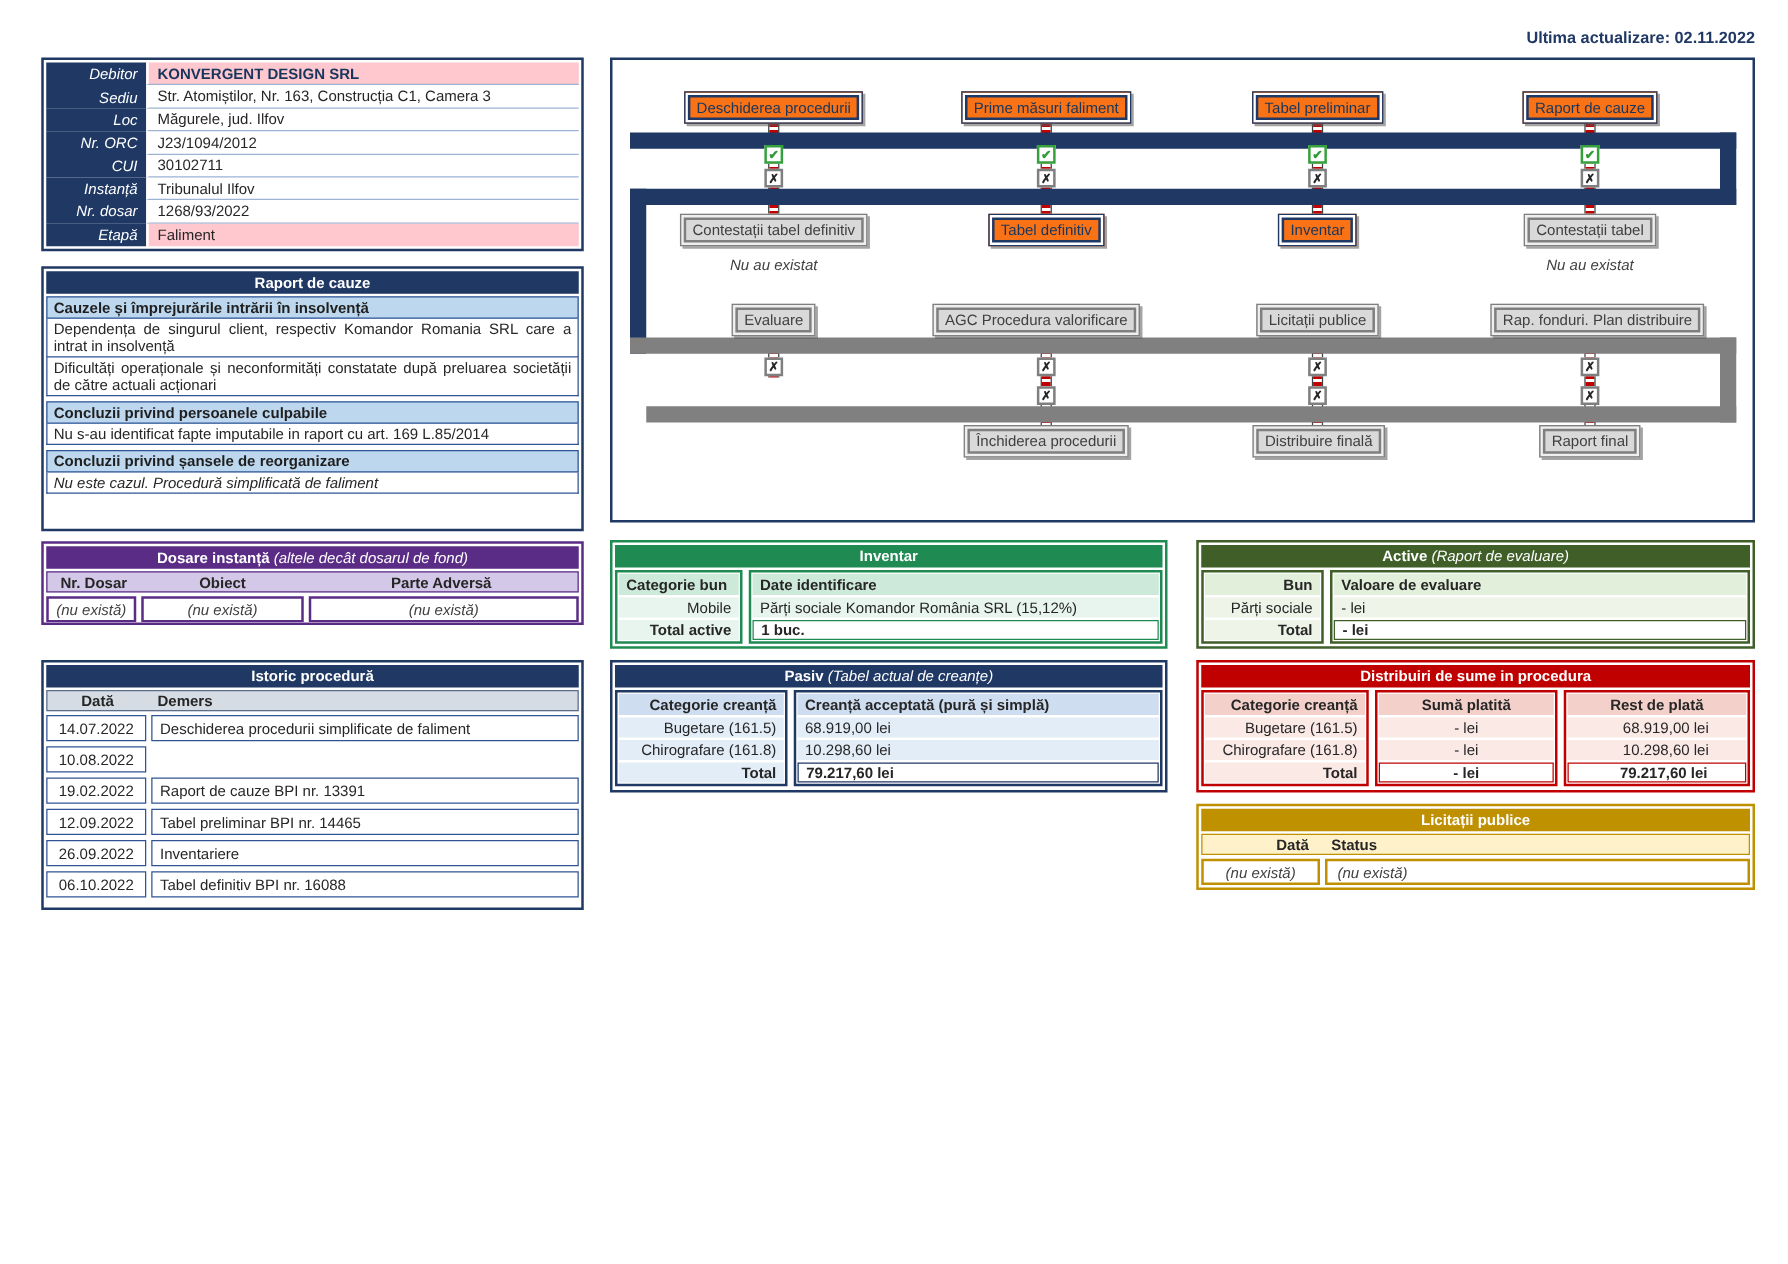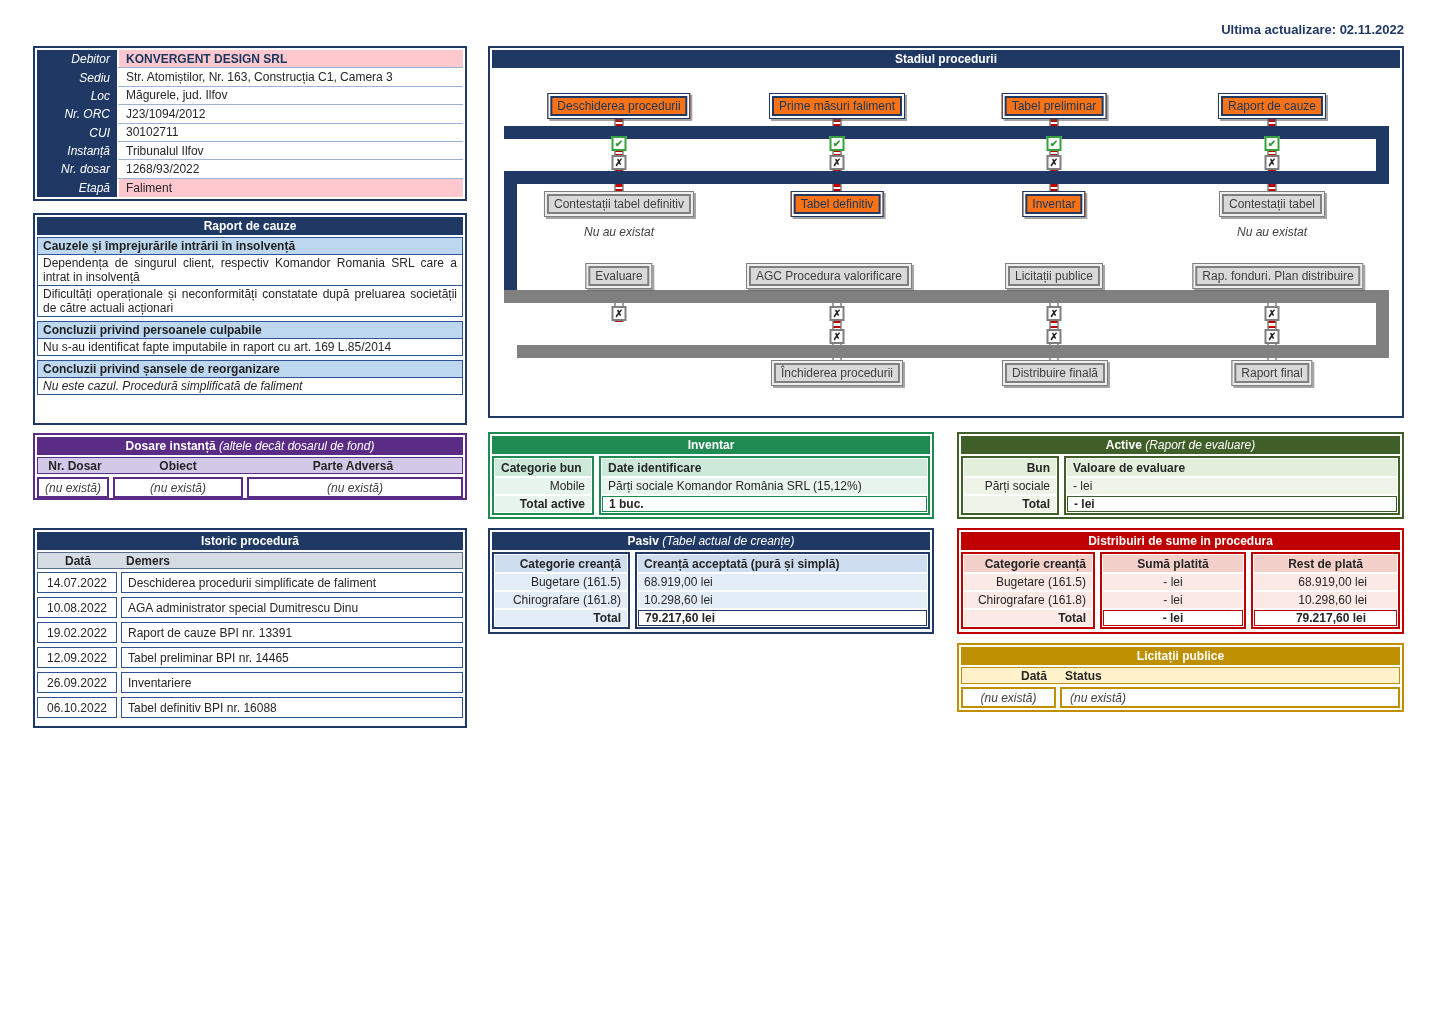--- a/index.html
+++ b/index.html
@@ -202,21 +202,20 @@
       <span class="hd">Dată</span>
       <span class="ha">Demers</span>
     </div>
     <div class="ist-rows">
       <div class="irow">
         <div class="icell date">14.07.2022</div>
         <div class="icell act">Deschiderea procedurii simplificate de faliment</div>
       </div>
       <div class="irow">
         <div class="icell date">10.08.2022</div>
-        <div class="icell act">AGA administrator special Dumitrescu Dinu</div>
       </div>
       <div class="irow">
         <div class="icell date">19.02.2022</div>
         <div class="icell act">Raport de cauze BPI nr. 13391</div>
       </div>
       <div class="irow">
         <div class="icell date">12.09.2022</div>
         <div class="icell act">Tabel preliminar BPI nr. 14465</div>
       </div>
       <div class="irow">
@@ -224,21 +223,20 @@
         <div class="icell act">Inventariere</div>
       </div>
       <div class="irow">
         <div class="icell date">06.10.2022</div>
         <div class="icell act">Tabel definitiv BPI nr. 16088</div>
       </div>
     </div>
   </section>
 
   <section class="panel p-stadiu">
-    <div class="ptitle t-navy">Stadiul procedurii</div>
     <div class="flow">
 
       <div class="stripe" style="left:127px; top:49px; height:72px;"></div>
       <div class="stripe" style="left:345px; top:49px; height:72px;"></div>
       <div class="stripe" style="left:562px; top:49px; height:72px;"></div>
       <div class="stripe" style="left:780px; top:49px; height:72px;"></div>
 
       <div class="stripe" style="left:127px; top:221px; height:31px;"></div>
       <div class="stripe" style="left:345px; top:221px; height:69px;"></div>
       <div class="stripe" style="left:562px; top:221px; height:69px;"></div>

